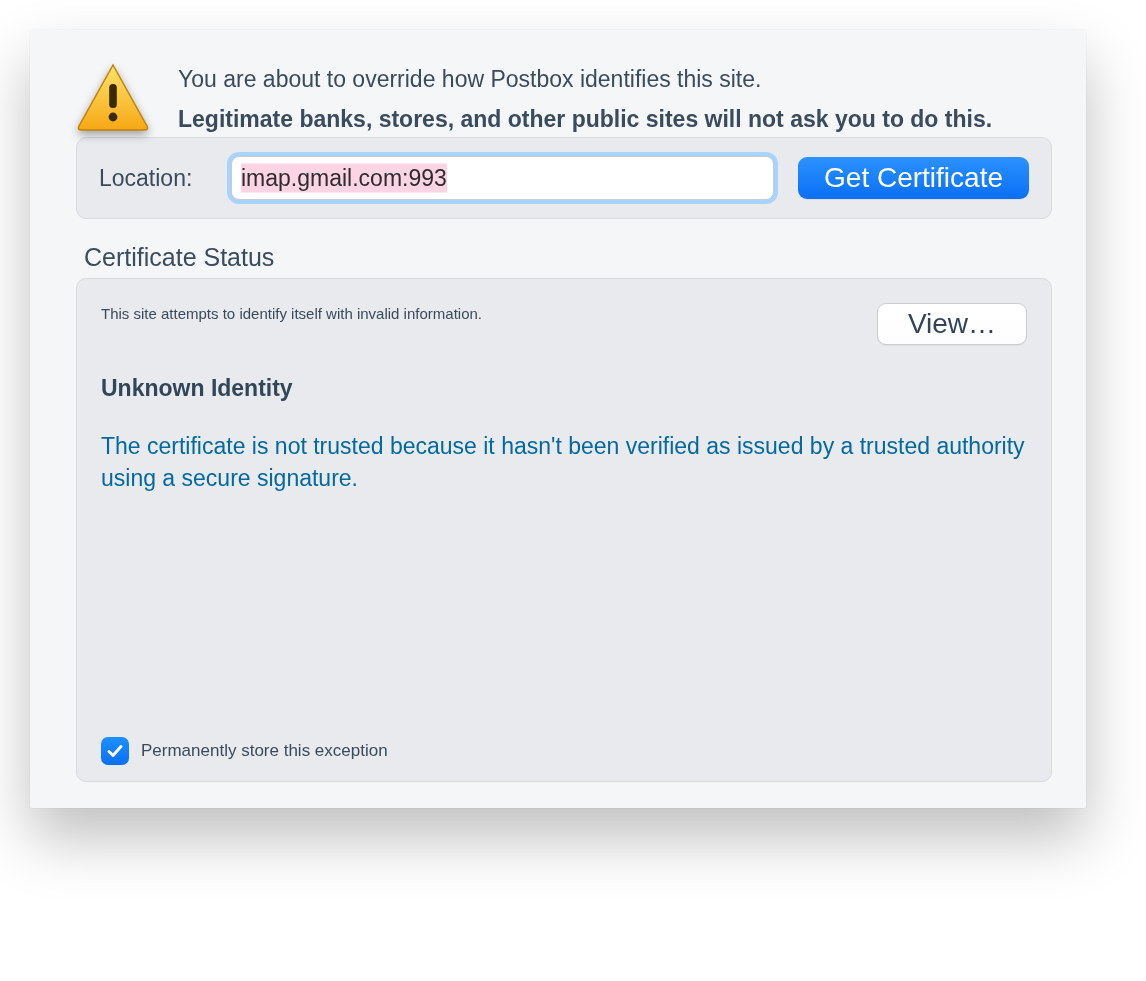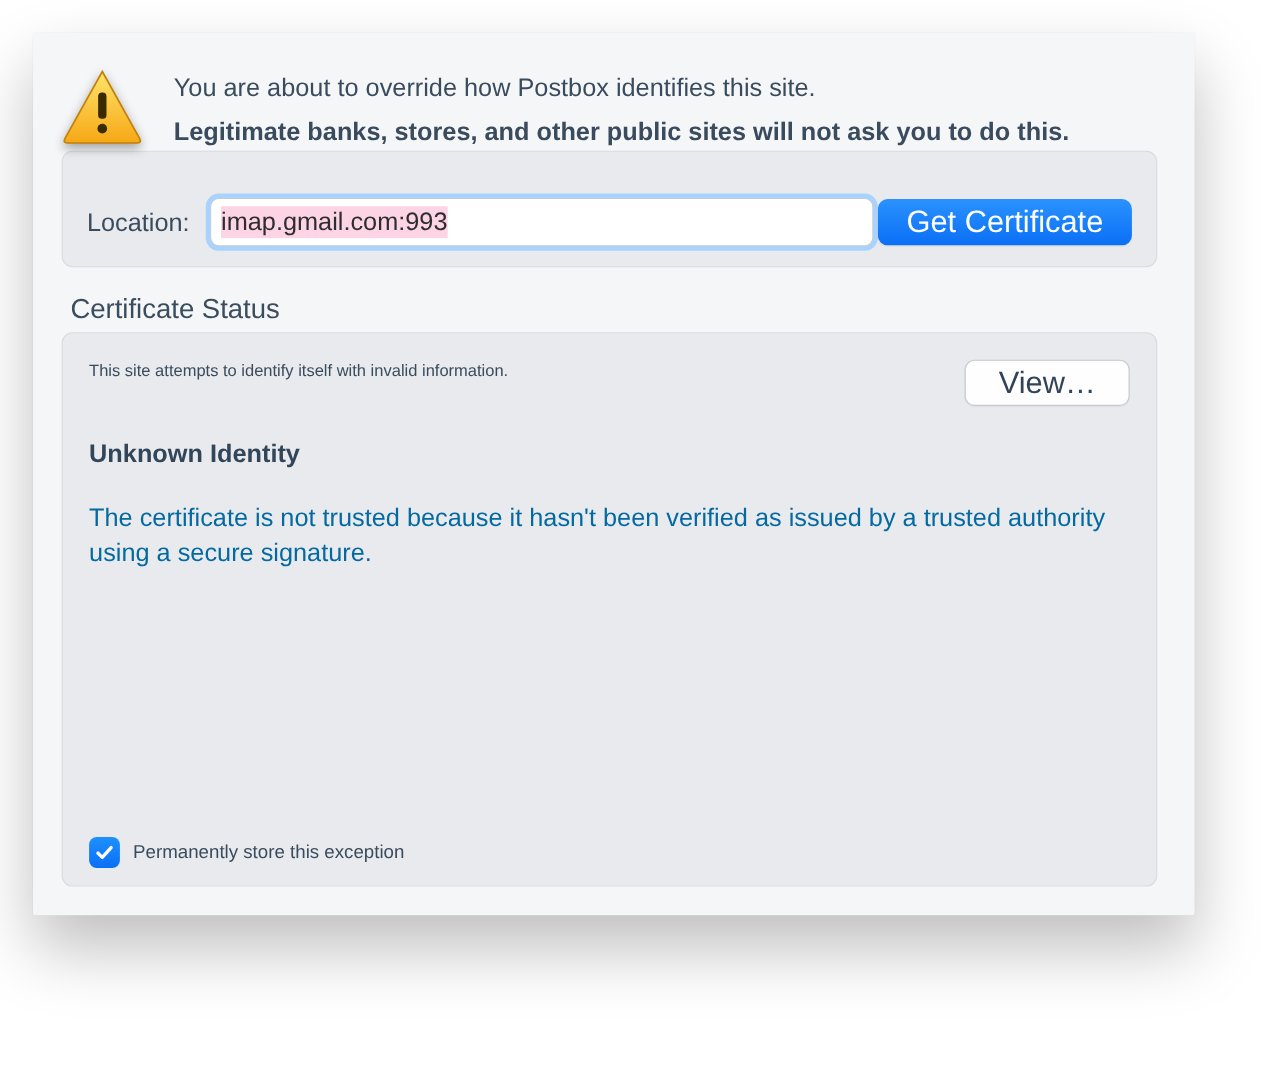--- a/index.html
+++ b/index.html
@@ -13,21 +13,21 @@
     width: 1146px;
     height: 981px;
     position: relative;
     padding: 30px 30px 0 30px;
   }
   .dialog {
     width: 1056px;
     background: #f4f6f8;
     border-radius: 2px;
     box-shadow: 0 30px 60px rgba(0,0,0,0.25), 0 0 0 1px rgba(0,0,0,0.02);
-    padding: 32px 34px 26px 26px;
+    padding: 32px 34px 26px 46px;
     position: relative;
   }
   .header-row {
     display: flex;
     align-items: flex-start;
     gap: 28px;
   }
   .warn-icon svg {
     display: block;
     filter: drop-shadow(0 4px 5px rgba(0,0,0,0.35));
@@ -53,22 +53,21 @@
 
   .groupbox {
     background: #e8eaed;
     border: 1px solid #d9dcde;
     border-radius: 10px;
     padding: 18px 22px;
   }
   .server-row {
     display: flex;
     align-items: center;
-    gap: 4px;
-    margin-top: 24px;
+    gap: 24px;
   }
   .loc-label {
     color: #3a4b5d;
     font-size: 23px;
     min-width: 108px;
   }
   .sel-fake {
     position: relative;
     flex: 1;
   }

